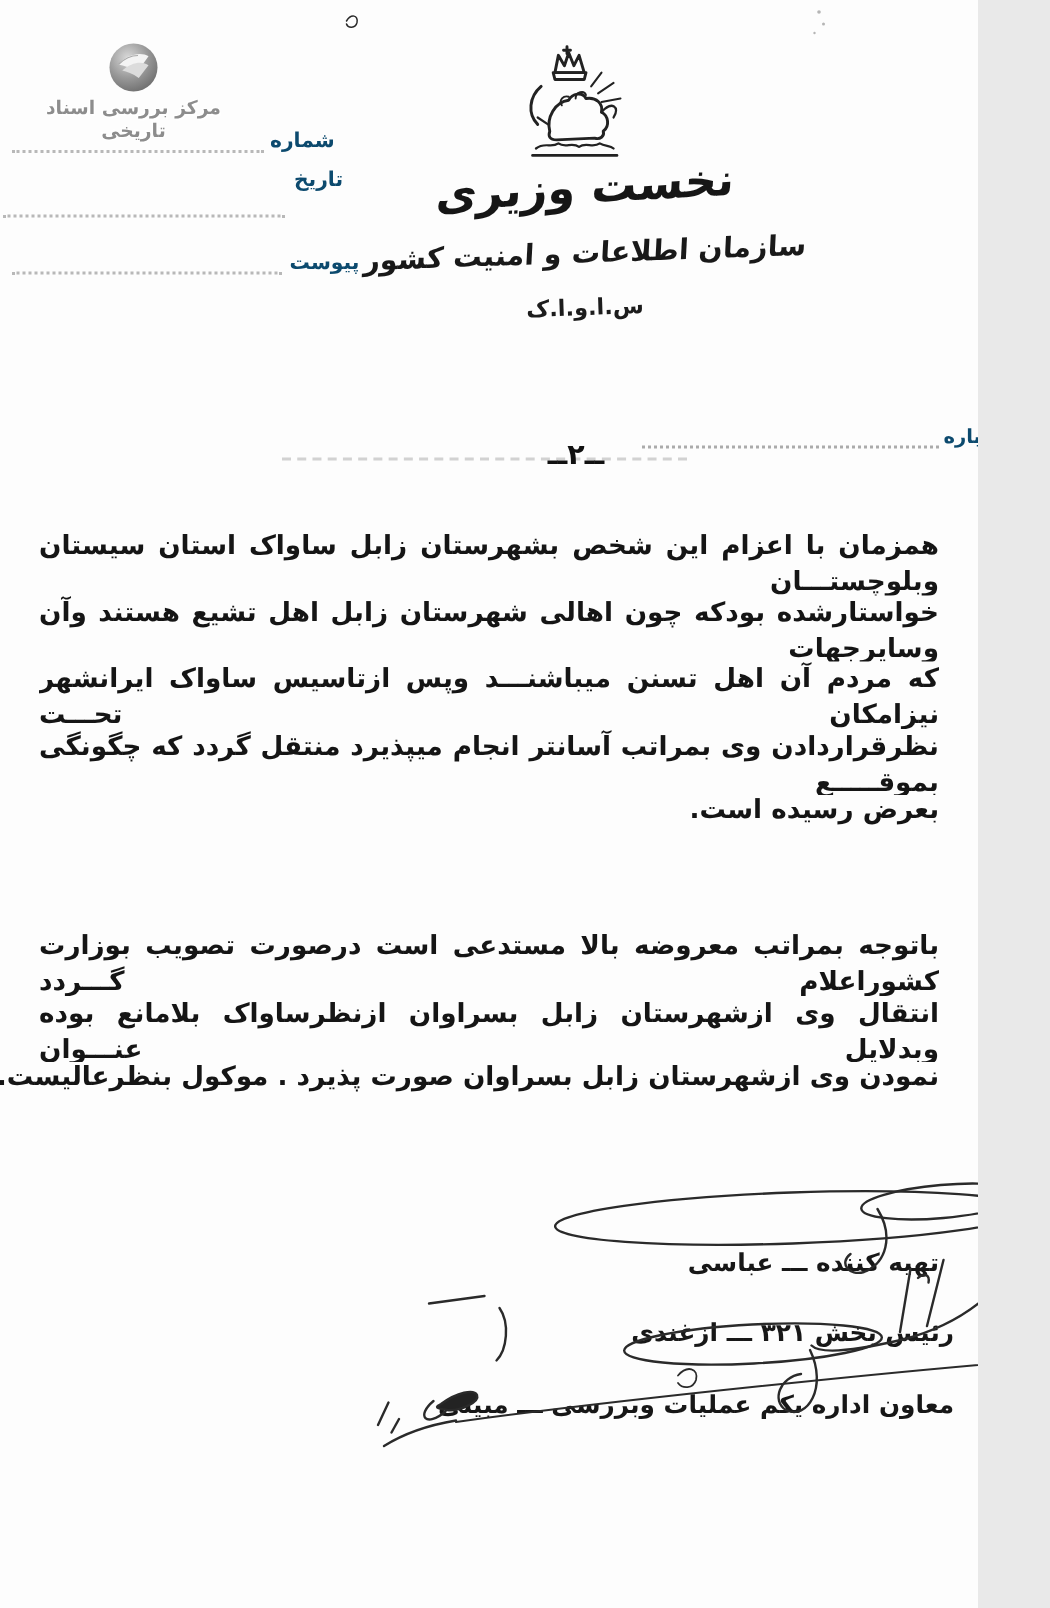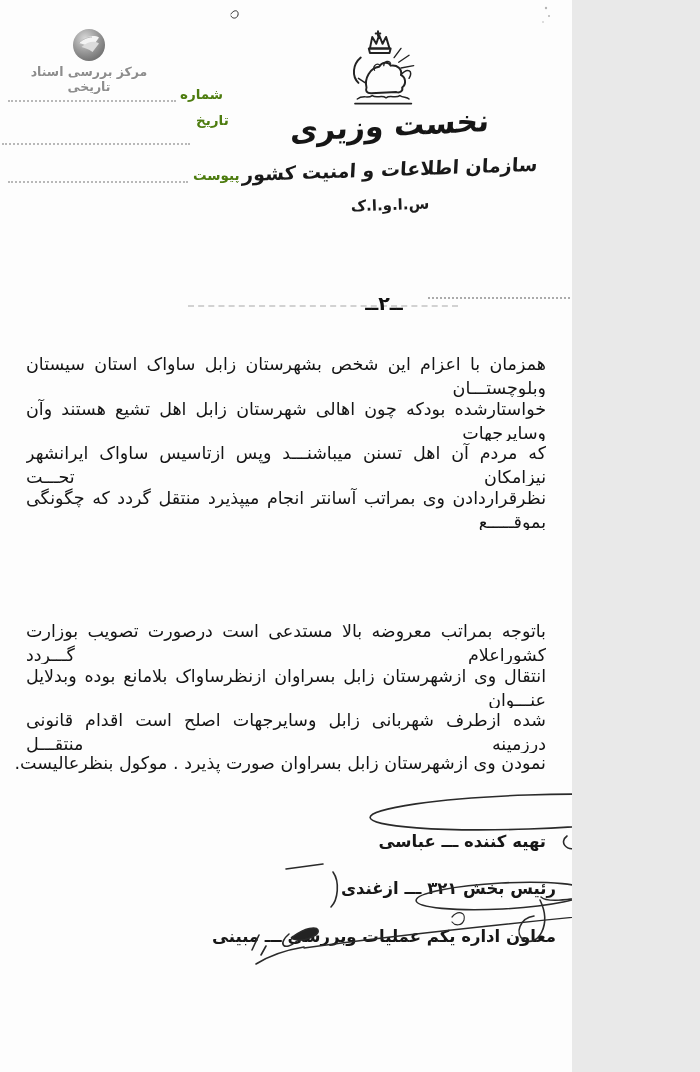--- a/index.html
+++ b/index.html
@@ -3,21 +3,21 @@
 <meta charset="utf-8">
 <style>
   html,body{margin:0;padding:0;}
   body{
     width:700px;height:1072px;
     background:#e9e9e9;
     font-family:"DejaVu Sans","Liberation Sans",sans-serif;
     overflow:hidden;
   }
   .page{
-    position:relative;width:572px;height:1072px;
+    position:relative;width:652px;height:1072px;
     background:#fdfdfd;
     direction:rtl;
     color:#1a1a1a;
     overflow:hidden;
   }
   
   .watermark{position:absolute;left:14px;top:28px;width:150px;text-align:center;direction:rtl;}
   .watermark .orb{display:block;margin:0 auto;}
   .watermark .wm-label{
     margin-top:2px;font-size:12.5px;font-weight:bold;color:#8d8d8d;
@@ -36,21 +36,21 @@
     font-size:19px;font-weight:bold;color:#191919;
     transform:rotate(-2deg) skewX(-5deg);
   }
   .lh-abbr{
     position:absolute;left:310px;top:196px;width:160px;text-align:center;
     font-size:15px;font-weight:bold;color:#1c1c1c;
     transform:rotate(-2deg);
     letter-spacing:2px;
   }
   
-  .fld{position:absolute;font-size:13.5px;font-weight:bold;color:#4d7c0f;}
+  .fld{position:absolute;font-size:13.5px;font-weight:bold;color:#0c4a6e;}
   .fld-number{left:180px;top:86px;}
   .fld-date{left:196px;top:112px;}
   .fld-attach{left:193px;top:167px;}
   .leader{position:absolute;border-bottom:2px dotted rgba(70,70,70,.38);height:0;}
   .lead-number{left:8px;top:100px;width:168px;}
   .lead-date{left:2px;top:143px;width:188px;}
   .lead-attach{left:8px;top:181px;width:180px;}
   .fld-about{left:629px;top:284px;font-size:13px;}
   .lead-about{left:428px;top:297px;width:198px;border-bottom:2px dotted rgba(70,70,70,.45);}
   
@@ -60,21 +60,21 @@
   }
   .pagenum-rule{
     position:absolute;left:188px;top:305px;width:270px;height:0;
     border-bottom:2px dashed rgba(60,60,60,.22);
   }
   
   .para{position:absolute;right:26px;left:26px;}
   .para-1{top:352px;}
   .para-2{top:619px;}
   .bline{
-    height:44.5px;font-size:17.5px;font-weight:normal;color:#151515;
+    height:44.5px;font-size:17.5px;font-weight:bold;color:#151515;
     white-space:nowrap;overflow:visible;
   }
   .bline.j{text-align:justify;text-align-last:justify;white-space:normal;height:44.5px;line-height:24px;overflow:hidden;}
   .bline.r{text-align:right;}
   
   .sig{position:absolute;font-size:16.5px;font-weight:bold;color:#171717;white-space:nowrap;}
   .sig-1{right:26px;top:832px;}
   .sig-2{right:16px;top:879px;}
   .sig-3{right:16px;top:927px;}
   .sig-4{right:42px;top:972px;}
@@ -138,26 +138,26 @@
   <div class="leader lead-about"></div>
 
   <div class="pagenum-rule"></div>
   <div class="pagenum">ــ۲ــ</div>
 
   <div class="para para-1">
     <div class="bline j">همزمان با اعزام این شخص بشهرستان زابل ساواک استان سیستان وبلوچستـــان</div>
     <div class="bline j">خواستارشده بودکه چون اهالی شهرستان زابل اهل تشیع هستند وآن وسایرجهات</div>
     <div class="bline j">که مردم آن اهل تسنن میباشنـــد وپس ازتاسیس ساواک ایرانشهر نیزامکان تحـــت</div>
     <div class="bline j">نظرقراردادن وی بمراتب آسانتر انجام میپذیرد منتقل گردد که چگونگی بموقـــــع</div>
+    <div class="bline r">بعرض رسیده است.</div>
   </div>
 
   <div class="para para-2">
     <div class="bline j">باتوجه بمراتب معروضه بالا مستدعی است درصورت تصویب بوزارت کشوراعلام گـــردد</div>
     <div class="bline j">انتقال وی ازشهرستان زابل بسراوان ازنظرساواک بلامانع بوده وبدلایل عنـــوان</div>
-    <div class="bline j">شده ازطرف شهربانی زابل وسایرجهات اصلح است اقدام قانونی درزمینه منتقـــل</div>
     <div class="bline r">نمودن وی ازشهرستان زابل بسراوان صورت پذیرد . موکول بنظرعالیست.</div>
   </div>
 
   <div class="sig sig-1">تهیه کننده ـــ عباسی</div>
   <div class="sig sig-2">رئیس بخش ۳۲۱ ـــ ازغندی</div>
   <div class="sig sig-3">معاون اداره یکم عملیات وبررسی ـــ مبینی</div>
 
   <svg class="sig-overlay" width="700" height="1072" viewBox="0 0 700 1072">
     <g stroke="#2a2a2a" fill="none" stroke-width="1.6" stroke-linecap="round" stroke-linejoin="round">
 

